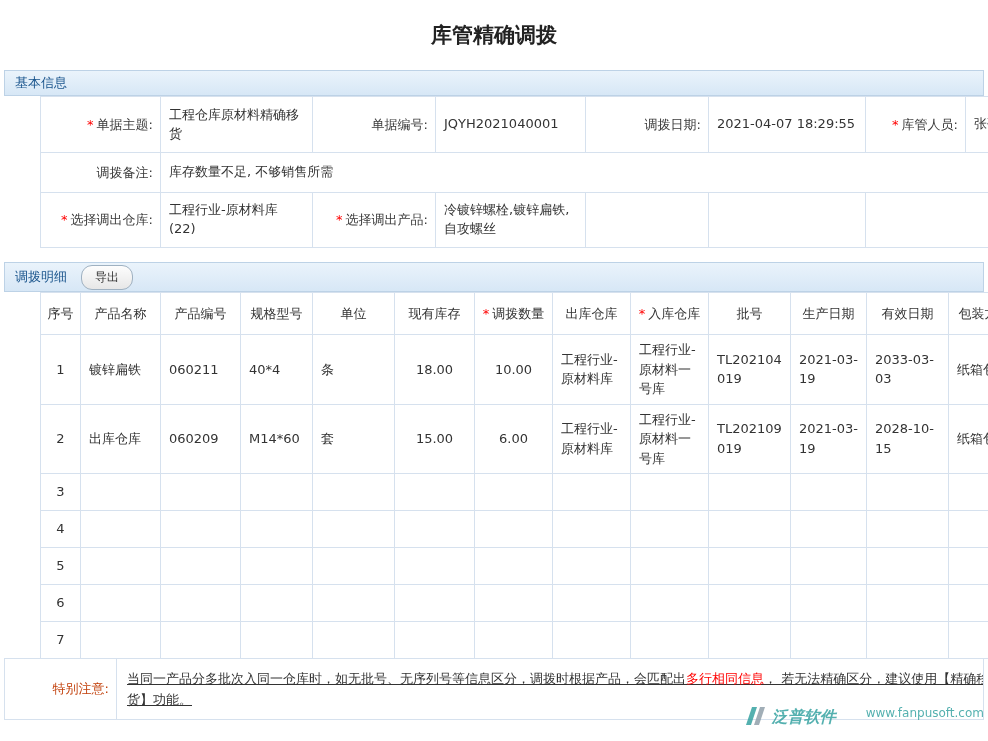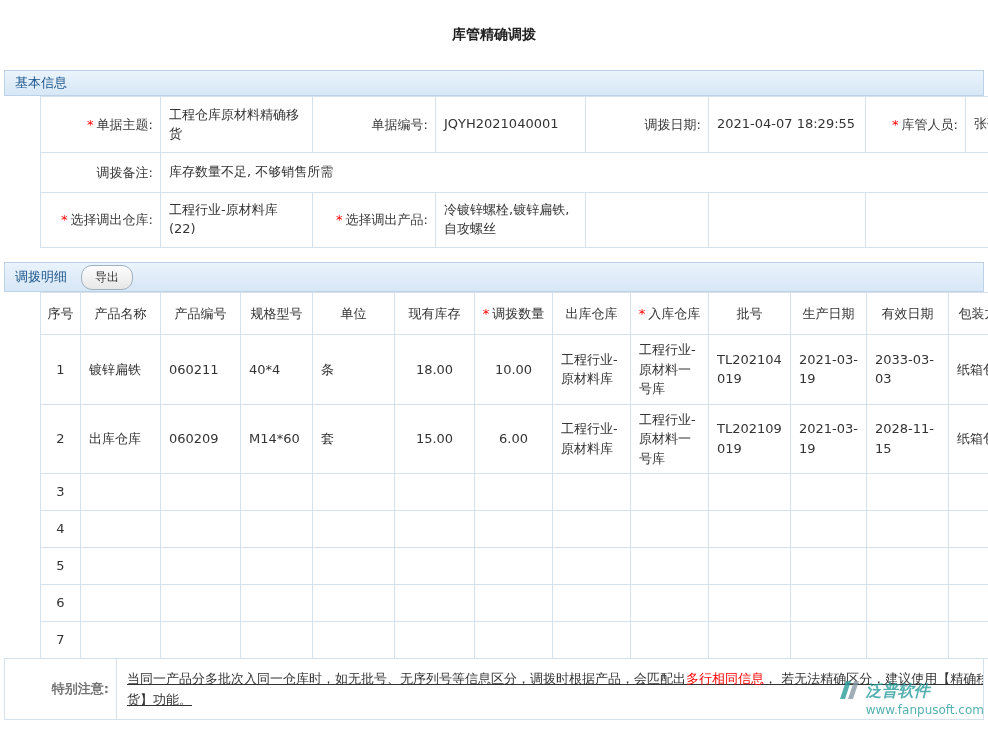--- a/index.html
+++ b/index.html
@@ -2,21 +2,21 @@
 <html><head>
 <meta charset="utf-8">
 <style>
   * { box-sizing: border-box; margin: 0; padding: 0; }
   html,body { width: 988px; height: 741px; overflow: hidden; }
   body {
     font-family: "DejaVu Sans", "Liberation Sans", sans-serif;
     font-size: 13px; color: #333; background: #fff; position: relative;
   }
   .title-bar { height: 70px; display: flex; align-items: center; justify-content: center; background: #fff; }
-  .title-bar h1 { font-size: 14px; font-weight: bold; color: #222; }
+  .title-bar h1 { font-size: 21px; font-weight: bold; color: #222; }
 
   .content { padding-left: 4px; }
 
   .section-bar {
     width: 980px; height: 26px;
     background: linear-gradient(#eaf3fb, #d7e7f6);
     border: 1px solid #bdd2e6;
     display: flex; align-items: center;
     padding: 0 10px; color: #19548c; font-size: 13px;
   }
@@ -48,29 +48,29 @@
   .detail-table tbody tr.empty-row td { height: 37px; }
   .detail-table .c-center { text-align: center; }
   .detail-table .c-left { text-align: left; }
 
   .notice-row {
     width: 980px; display: flex; border: 1px solid #d6e1ee; border-top: 1px solid #d6e1ee;
     margin-top: -1px; min-height: 62px;
   }
   .notice-label {
     width: 112px; flex: 0 0 112px; display: flex; align-items: center; justify-content: flex-end;
-    padding-right: 7px; border-right: 1px solid #d6e1ee; font-weight: bold; color: #737373;
+    padding-right: 7px; border-right: 1px solid #d6e1ee; font-weight: normal; color: #c2410c;
   }
   .notice-text { flex: 1; padding: 10px 0 8px 10px; line-height: 1.6; overflow: hidden; text-decoration: underline; }
   .notice-line1 { white-space: nowrap; overflow: hidden; }
   .red-text { color: #f00; }
 
   .watermark {
-    position: absolute; right: 4px; bottom: 24px; opacity: 0.8;
-    display: flex; flex-direction: column; align-items: flex-start; pointer-events: none;
+    position: absolute; right: 4px; bottom: 12px; opacity: 0.8;
+    display: flex; flex-direction: row; align-items: flex-start; pointer-events: none;
   }
   .wm-top { display: flex; align-items: center; gap: 4px; }
   .wm-brand { color: #2a9d9c; font-size: 16px; font-weight: bold; font-style: italic; }
   .wm-url { color: #2a9d9c; font-size: 12px; margin-left: 30px; }
 </style>
 </head>
 <body>
 
 <div class="title-bar">
   <h1>库管精确调拨</h1>
@@ -179,21 +179,21 @@
         <td class="c-left">出库仓库</td>
         <td class="c-left">060209</td>
         <td class="c-left">M14*60</td>
         <td class="c-left">套</td>
         <td class="c-center">15.00</td>
         <td class="c-center">6.00</td>
         <td class="c-left">工程行业-原材料库</td>
         <td class="c-left">工程行业-原材料一号库</td>
         <td class="c-left">TL202109019</td>
         <td class="c-left">2021-03-19</td>
-        <td class="c-left">2028-11-15</td>
+        <td class="c-left">2028-10-15</td>
         <td class="c-left">纸箱包装</td>
       </tr>
       <tr class="empty-row">
         <td class="c-center">3</td>
         <td></td>
           <td></td>
           <td></td>
           <td></td>
           <td></td>
           <td></td>

